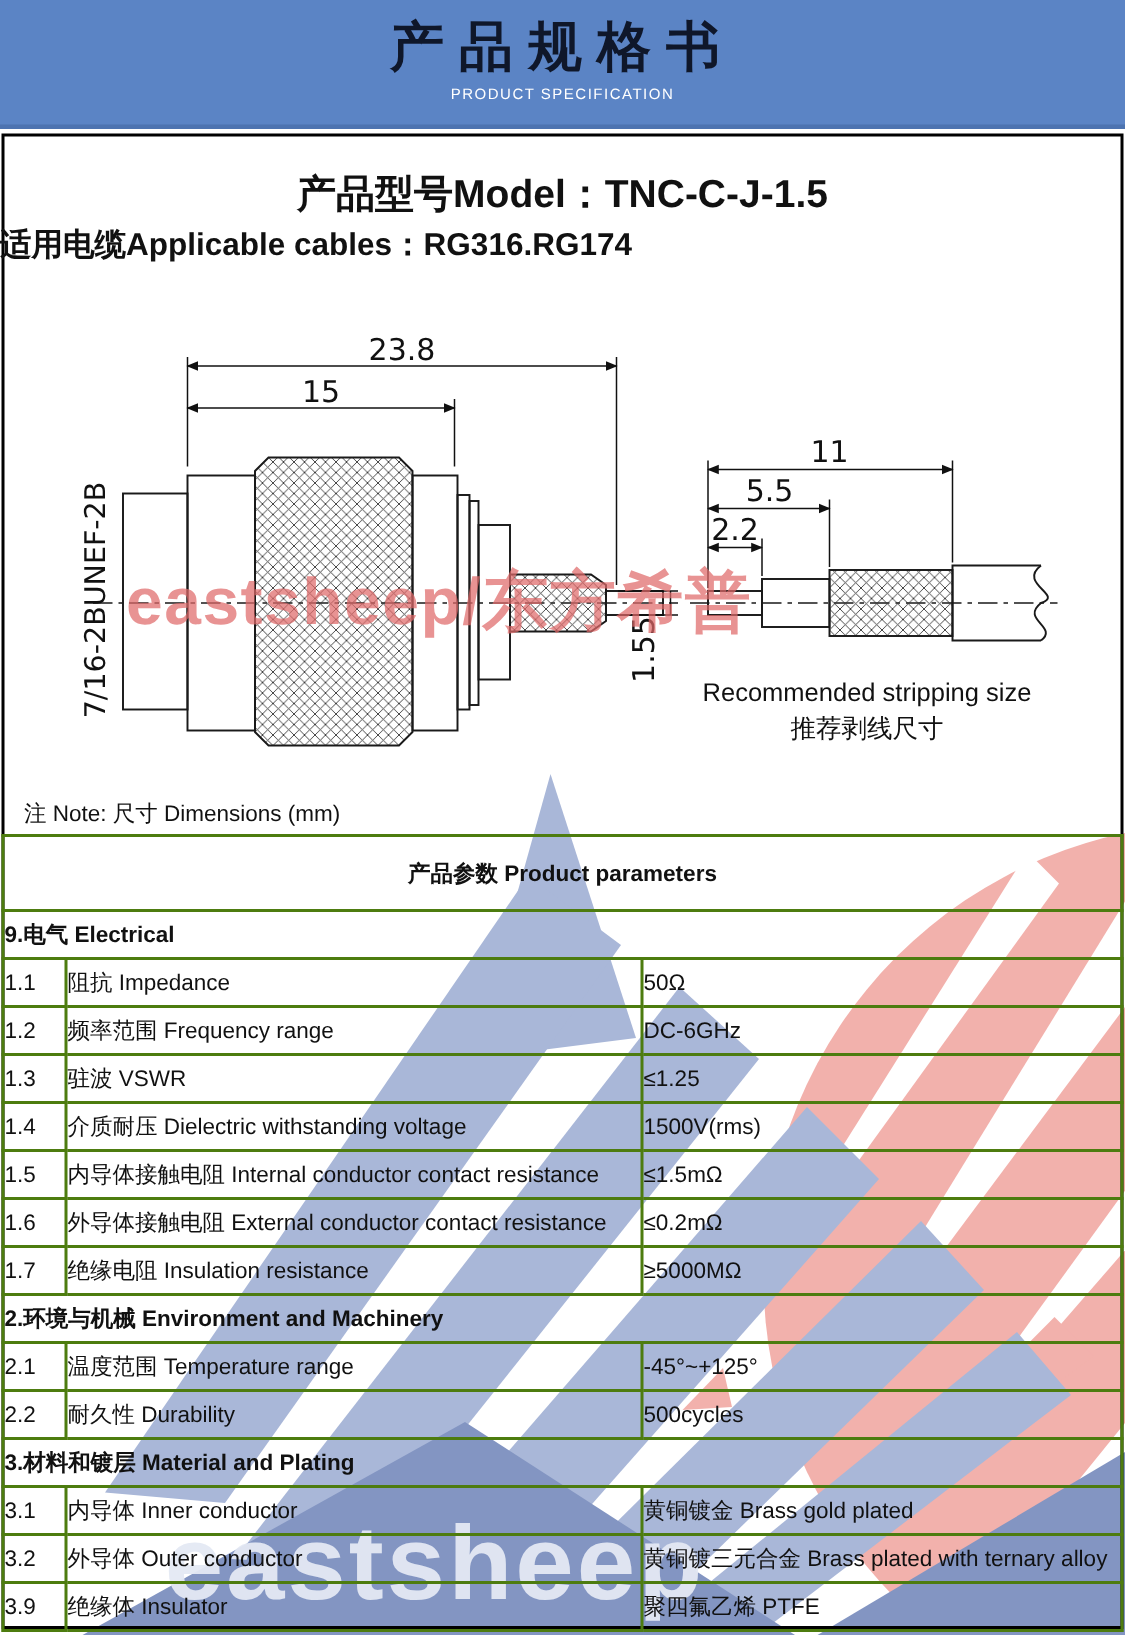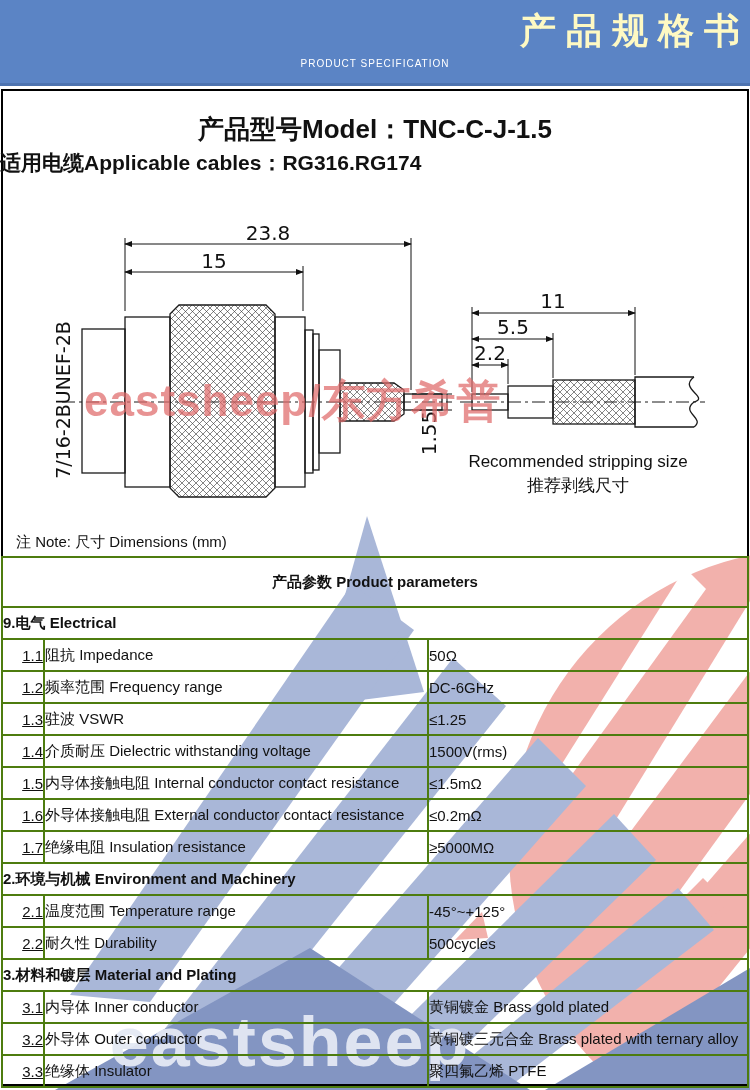--- a/index.html
+++ b/index.html
@@ -4,38 +4,38 @@
 <style>
   html,body{margin:0;padding:0;}
   body{width:750px;height:1090px;position:relative;background:#fff;overflow:hidden;
        font-family:"Liberation Sans","DejaVu Sans",sans-serif;color:#111;}
   .layer{position:absolute;left:0;top:0;}
   
   #bg{z-index:0;}
   
   .banner{position:absolute;left:0;top:0;width:750px;height:86px;background:#5b84c5;
           z-index:3;text-align:center;box-shadow:inset 0 -3px 0 #4d73b0;}
-  .banner .t1{color:#fef9c3;font-size:36px;font-weight:bold;letter-spacing:10px;padding-top:7px;text-align:right;}
+  .banner .t1{color:#0f172a;font-size:36px;font-weight:bold;letter-spacing:10px;padding-top:7px;}
   .banner .t2{color:#fff;font-size:10px;letter-spacing:1px;margin-top:2px;}
   
   .frame{position:absolute;left:1px;top:89px;width:744px;height:993px;border:2px solid #000;
          z-index:1;background:transparent;pointer-events:none;}
   .model-line{position:absolute;left:0;top:112px;width:750px;text-align:center;z-index:2;
               font-size:26px;font-weight:bold;}
   .cables-line{position:absolute;left:0;top:149px;width:750px;z-index:2;
                font-size:21px;font-weight:bold;}
   .note{position:absolute;left:16px;top:533px;z-index:2;font-size:15px;}
   
   table.params{position:absolute;left:1px;top:556px;width:748px;z-index:2;
                border-collapse:collapse;table-layout:fixed;background:transparent;}
   table.params td{border:2px solid #4d7c0f;padding:0;font-size:15px;background:transparent;}
   td.tbl-title{height:48px;text-align:center;font-size:20px;font-weight:bold;}
   td.sec{height:30px;font-size:17px;font-weight:bold;padding-left:7px;}
   tr.data td{height:30px;}
-  td.no{text-align:right;text-decoration:underline;}
+  td.no{text-align:left;}
   td.nm,td.val{padding-left:8px;}
   .dim{font-size:20px;fill:#111;font-family:"DejaVu Sans",sans-serif;}
   .cap{font-size:17px;fill:#111;font-family:"Liberation Sans",sans-serif;}
   .thread{font-size:19px;fill:#111;font-family:"DejaVu Sans",sans-serif;}
   .wm-red{font-size:44px;font-weight:bold;fill:#e06a6a;opacity:.72;
           font-family:"Liberation Sans",sans-serif;letter-spacing:1px;}
   .wm-foot{font-size:70px;font-weight:bold;fill:#e4e9f4;opacity:.95;
            font-family:"Liberation Sans",sans-serif;letter-spacing:2px;}
 </style>
 </head>
@@ -213,18 +213,18 @@
       <td class="no">3.1</td>
       <td class="nm">内导体 Inner conductor</td>
       <td class="val">黄铜镀金 Brass gold plated</td>
     </tr>
     <tr class="data">
       <td class="no">3.2</td>
       <td class="nm">外导体 Outer conductor</td>
       <td class="val">黄铜镀三元合金 Brass plated with ternary alloy</td>
     </tr>
     <tr class="data">
-      <td class="no">3.3</td>
+      <td class="no">3.9</td>
       <td class="nm">绝缘体 Insulator</td>
       <td class="val">聚四氟乙烯 PTFE</td>
     </tr>
   </tbody>
 </table>
 
 </body></html>

